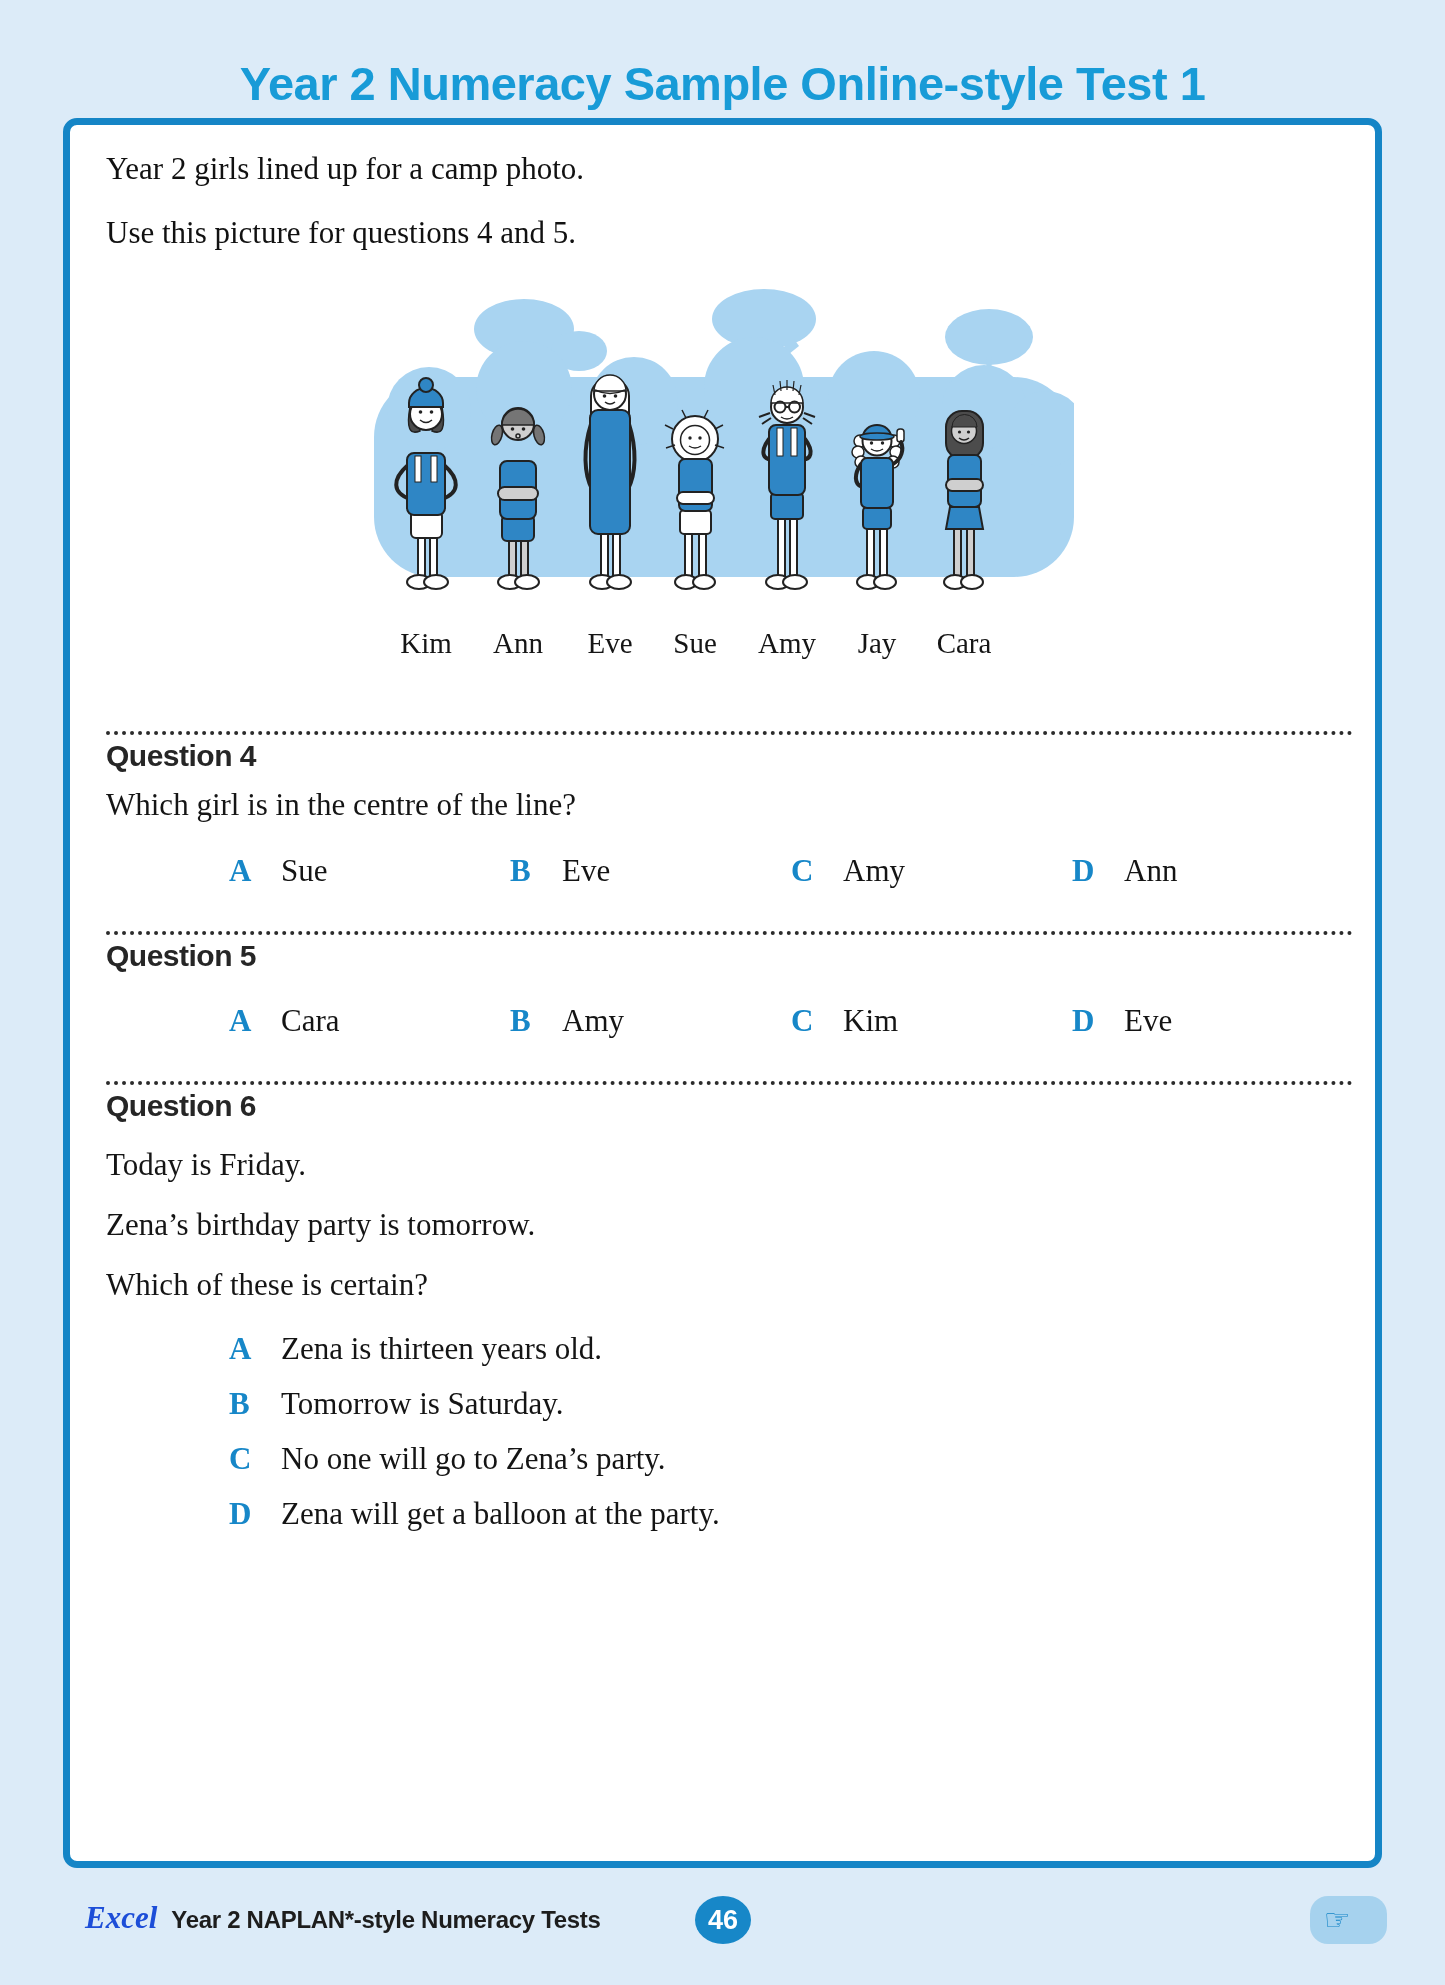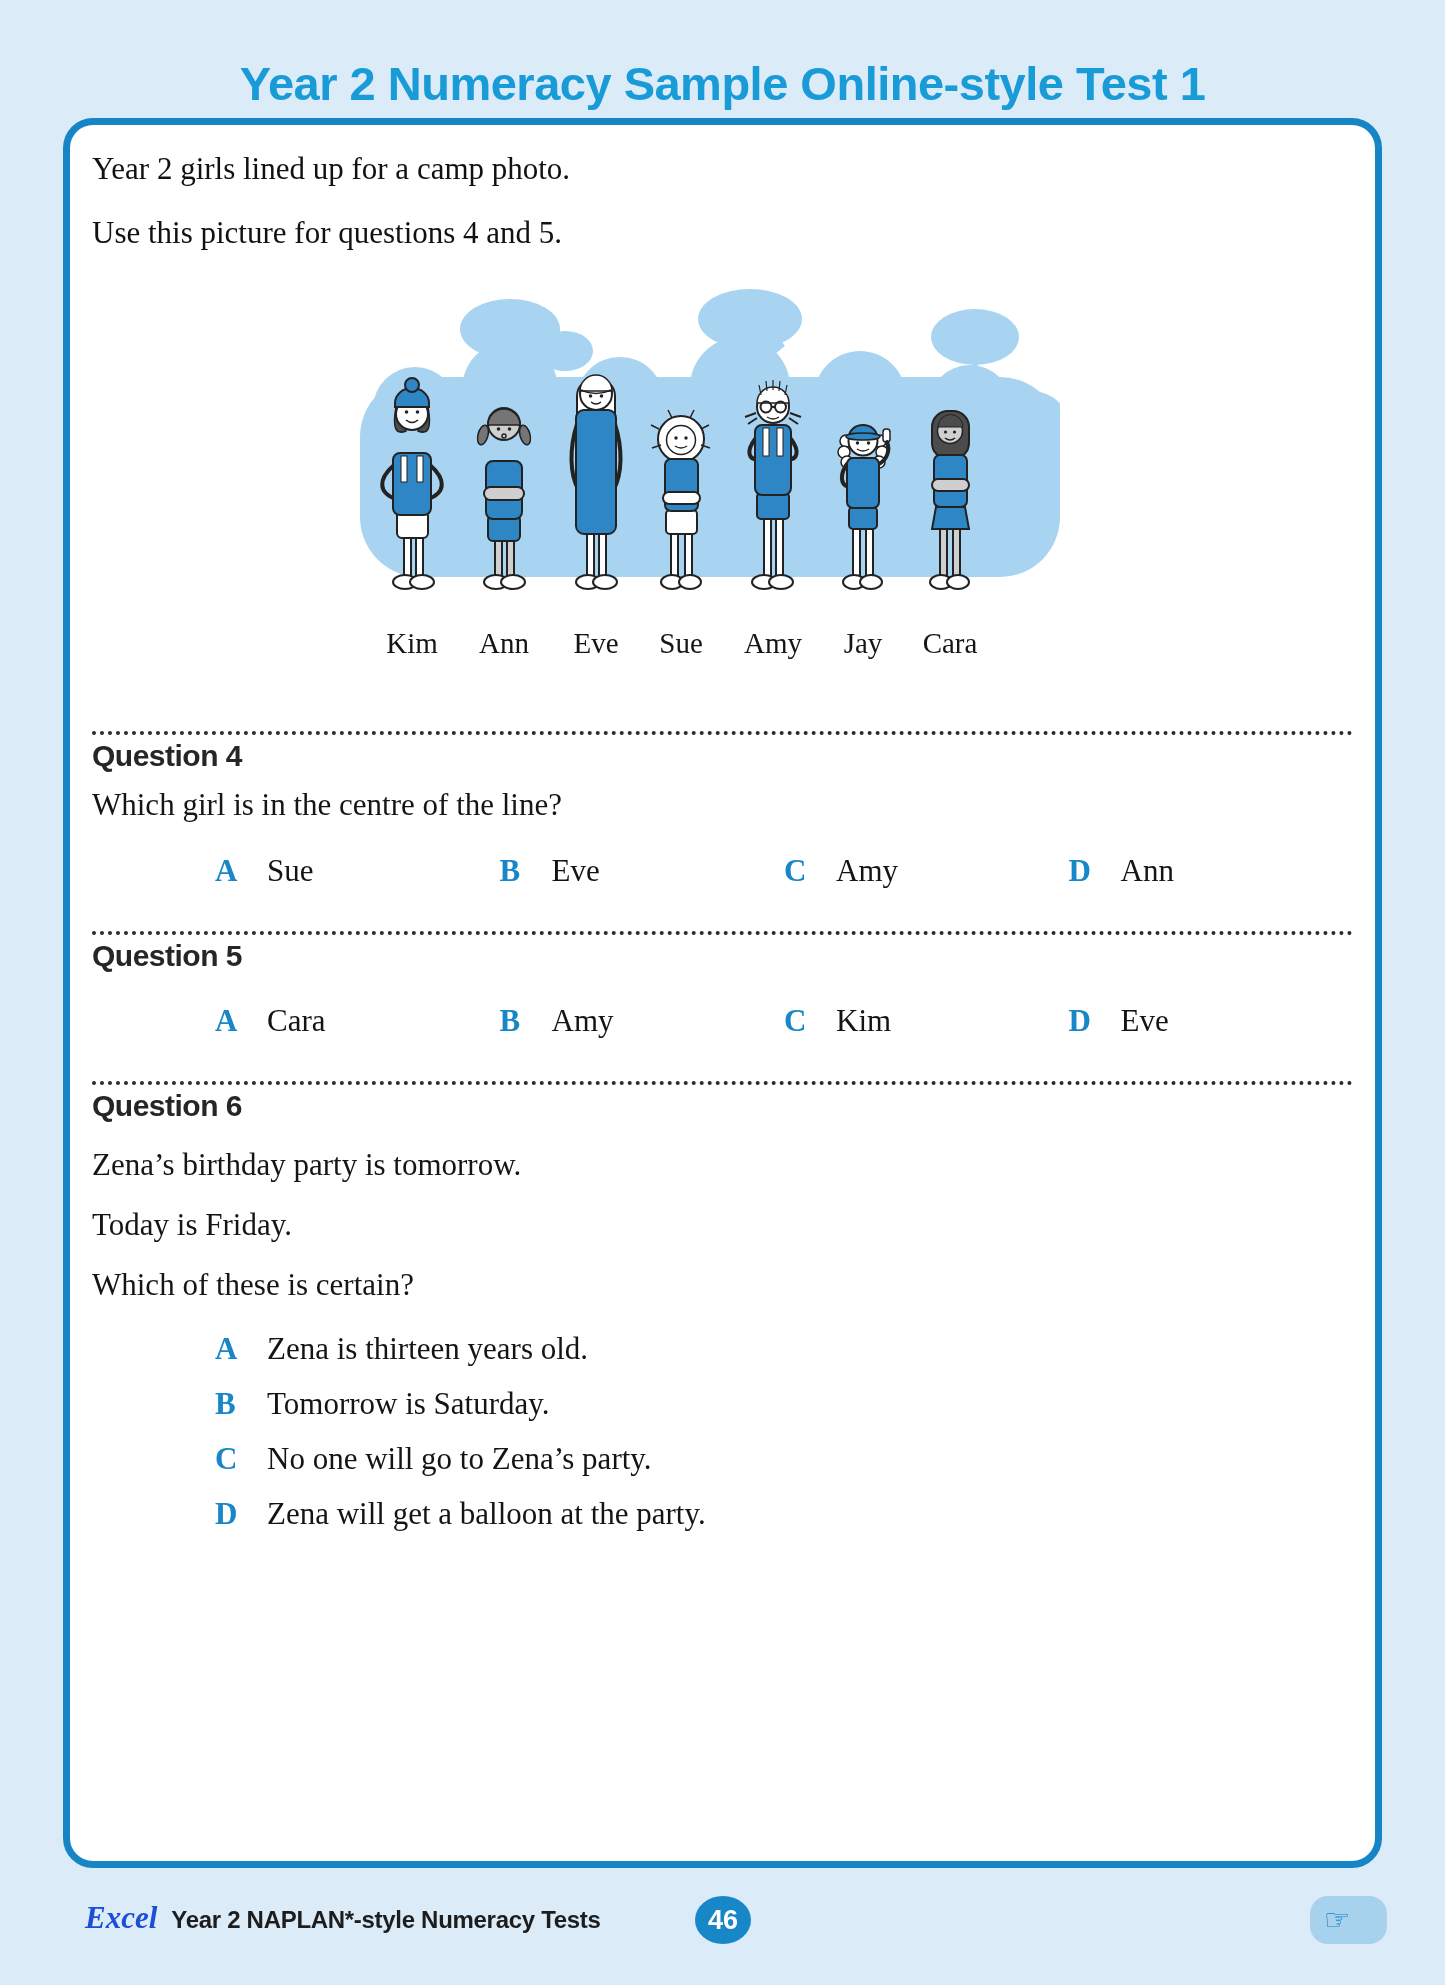--- a/index.html
+++ b/index.html
@@ -16,22 +16,22 @@
   .masthead h1 {
     font-family:"Liberation Sans", sans-serif;
     font-weight:bold; font-size:47px; letter-spacing:-0.5px;
     color:#189bd7;
   }
   
   .sheet {
     height:1750px; margin:0 63px;
     background:#ffffff;
     border:7px solid #1585c6;
-    border-radius:30px;
-    padding:18px 22px 0 22px;
+    border-radius:14px;
+    padding:18px 22px 0 36px;
     overflow:hidden;
   }
   .intro { font-size:31px; color:#111; margin-top:8px; }
   .intro + .intro { margin-top:28px; }
 
   .illustration { margin:38px 0 0 268px; width:700px; }
   .illustration svg { display:block; }
 
   .dotted { height:0; border-bottom:4px dotted #2b2b2b; margin-top:0; }
   .dotted.after-figure { margin-top:64px; }
@@ -316,22 +316,22 @@
         <span class="letter">D</span>
         <span class="opt-text">Eve</span>
       </div>
     </div>
   </section>
 
   <div class="dotted gap"></div>
 
   <section>
     <h2 class="q-label">Question 6</h2>
+    <p class="q-line">Today is Friday.</p>
     <p class="q-line">Zena’s birthday party is tomorrow.</p>
-    <p class="q-line">Today is Friday.</p>
     <p class="q-line">Which of these is certain?</p>
     <div class="options-col">
       <div class="opt">
         <span class="letter">A</span>
         <span class="opt-text">Zena is thirteen years old.</span>
       </div>
       <div class="opt">
         <span class="letter">B</span>
         <span class="opt-text">Tomorrow is Saturday.</span>
       </div>

